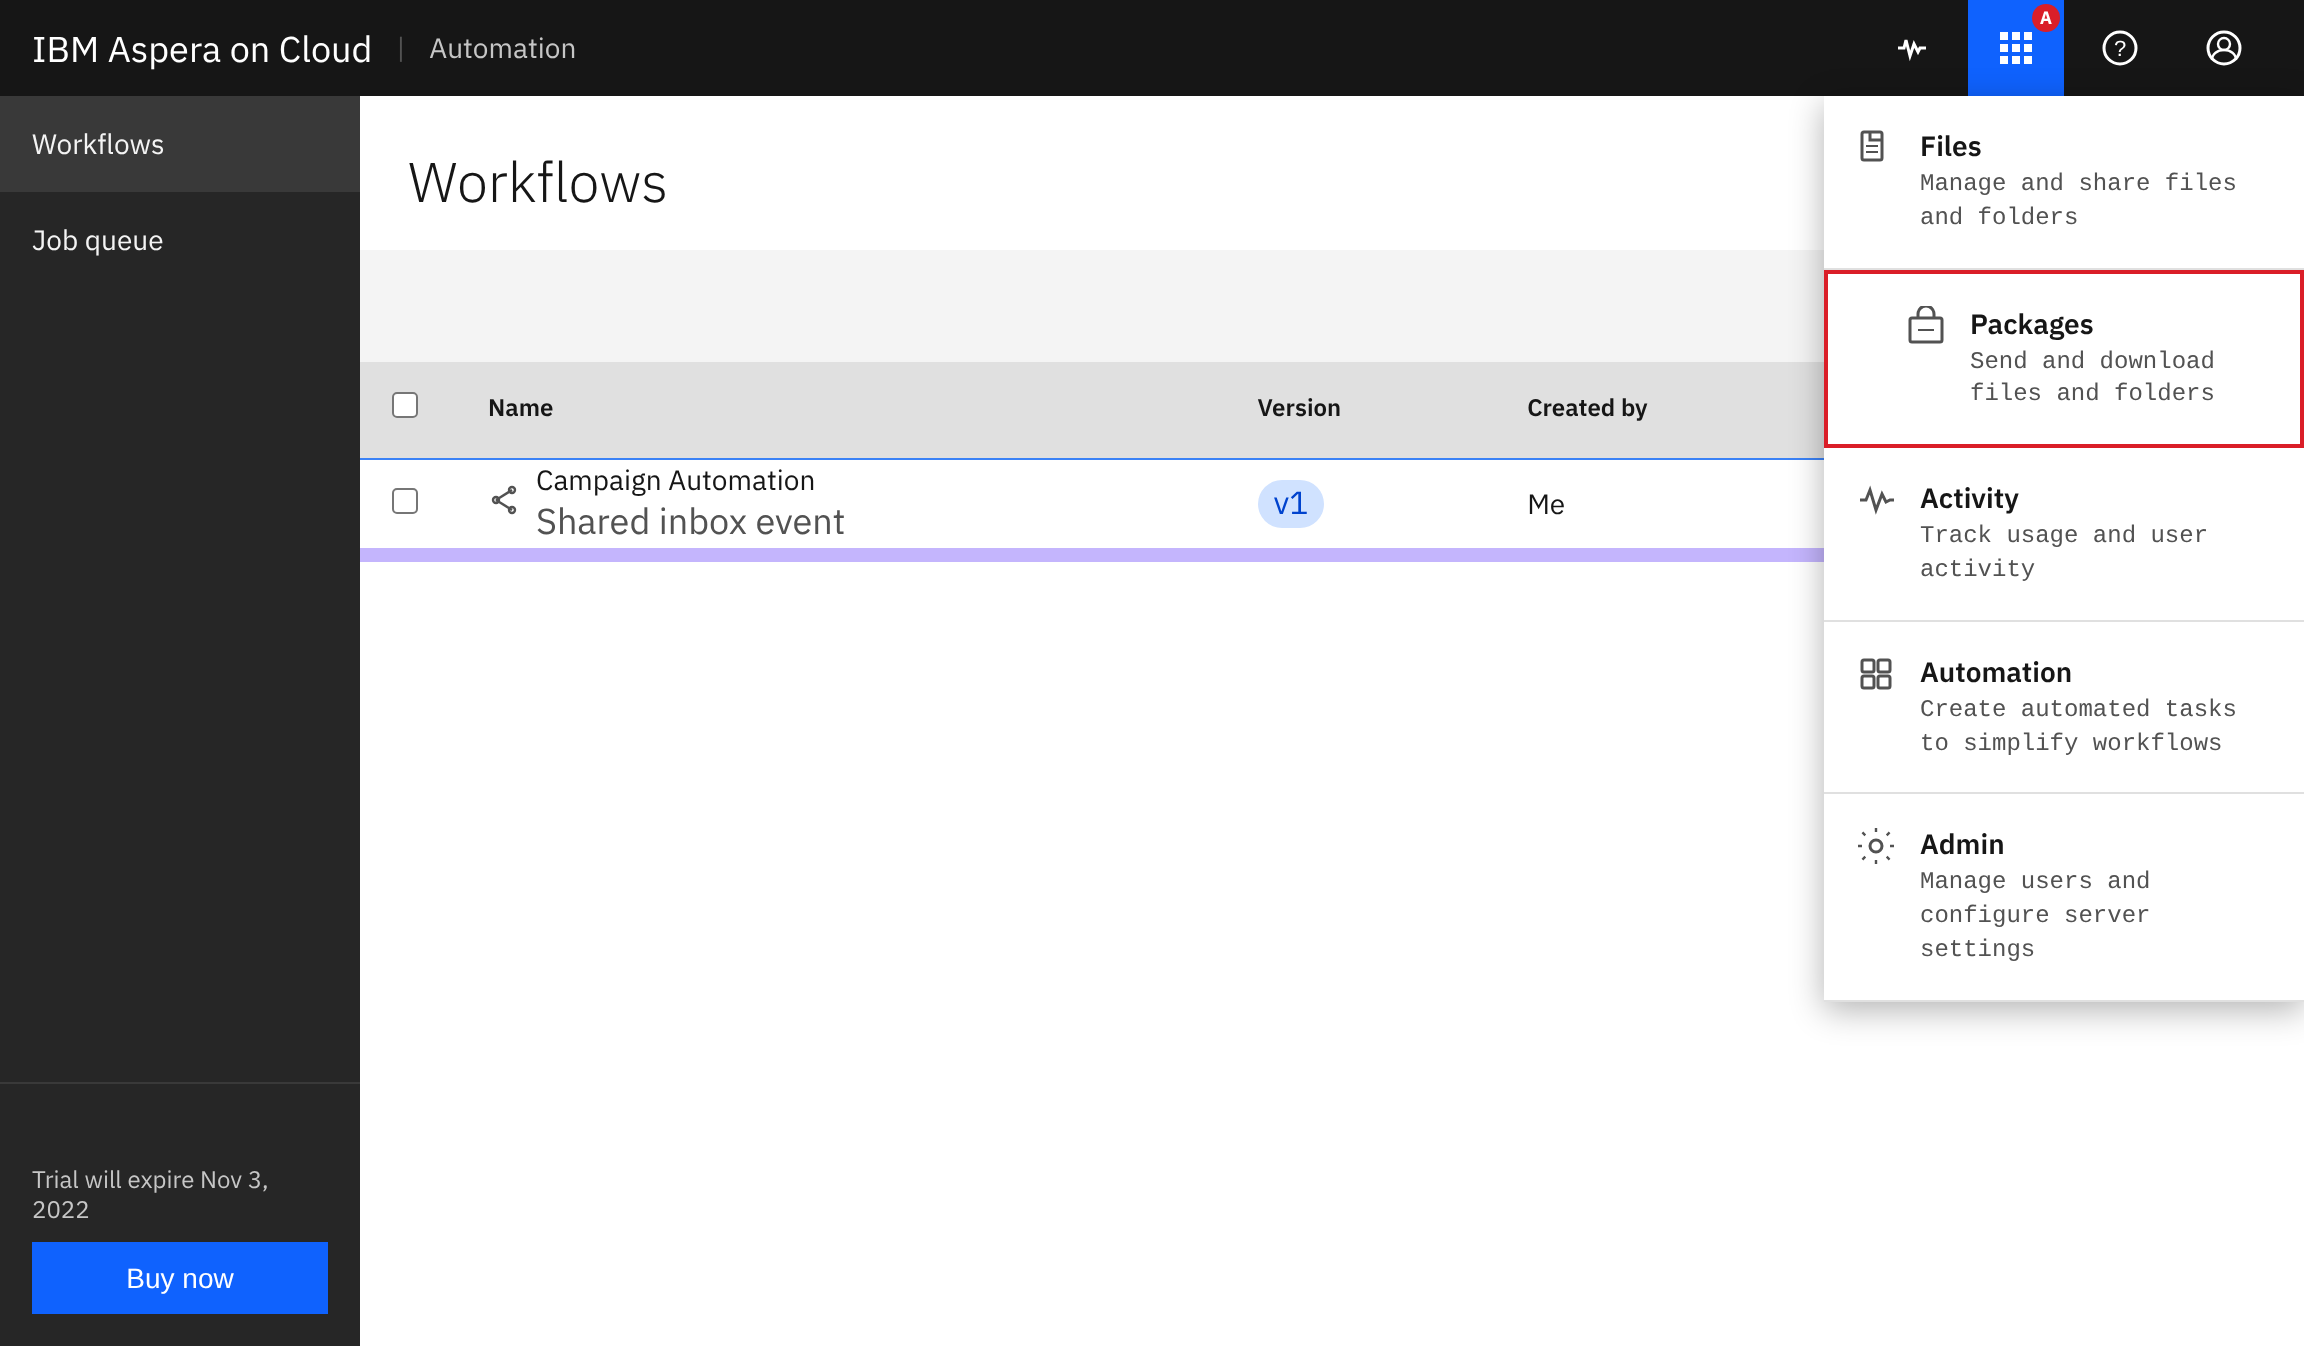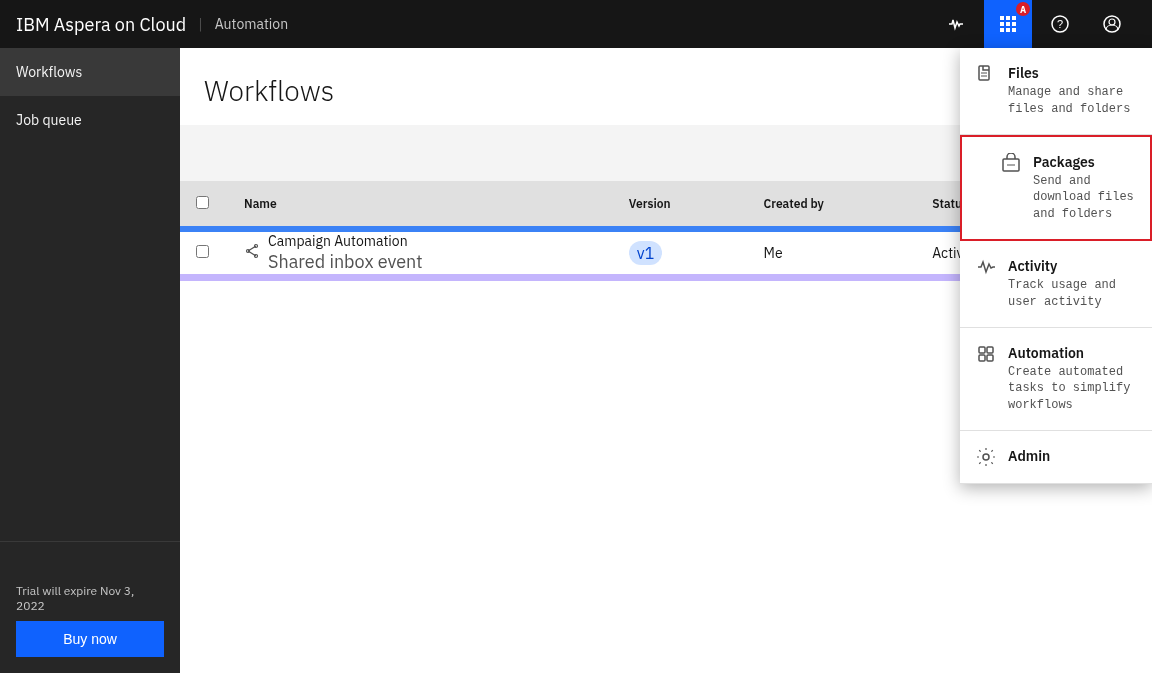--- a/index.html
+++ b/index.html
@@ -182,21 +182,21 @@
     thead tr {
       background: #e0e0e0;
       height: 48px;
     }
     thead th {
       text-align: left;
       padding: 0 16px;
       font-size: 12px;
       font-weight: 600;
       color: #161616;
-      border-bottom: 6px solid #3b82f6;
+      border-bottom: 1px solid #3b82f6;
     }
     tbody tr {
       height: 48px;
       border-bottom: 7px solid #c4b5fd;
     }
     tbody td {
       padding: 0 16px;
       font-size: 14px;
       color: #161616;
       vertical-align: middle;
@@ -212,21 +212,21 @@
       padding: 2px 8px;
       border-radius: 12px;
     }
     .status-active { color: #161616; }
 
     
     .dropdown-panel {
       position: fixed;
       top: 48px;
       right: 0;
-      width: 192px;
+      width: 240px;
       background: #fff;
       box-shadow: 0 4px 16px rgba(0,0,0,0.3);
       z-index: 200;
     }
     .dropdown-item {
       display: flex;
       align-items: flex-start;
       padding: 16px;
       cursor: pointer;
       border-bottom: 1px solid #e0e0e0;
@@ -468,17 +468,18 @@
     </div>
     <div class="dropdown-item">
       <div class="dropdown-item-icon">
         <svg width="20" height="20" viewBox="0 0 20 20" fill="none">
           <circle cx="10" cy="10" r="3" stroke="#525252" stroke-width="1.5"></circle>
           <path d="M10 1v2M10 17v2M1 10h2M17 10h2M3.22 3.22l1.42 1.42M15.36 15.36l1.42 1.42M3.22 16.78l1.42-1.42M15.36 4.64l1.42-1.42" stroke="#525252" stroke-width="1.2"></path>
         </svg>
       </div>
       <div class="dropdown-item-content">
         <div class="dropdown-item-title">Admin</div>
+        <div class="dropdown-item-desc">Manage users and configure server settings</div>
       </div>
     </div>
   </div>
 
 </div>
 
 </body></html>

